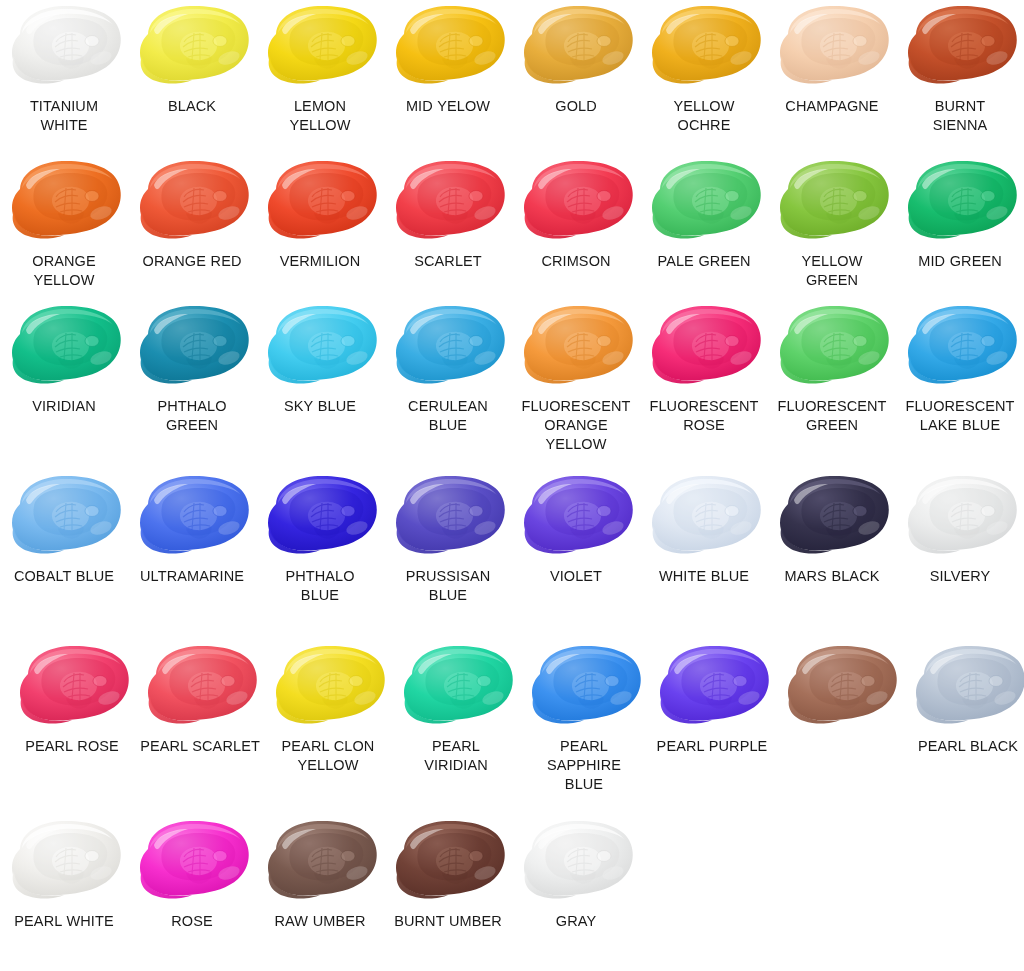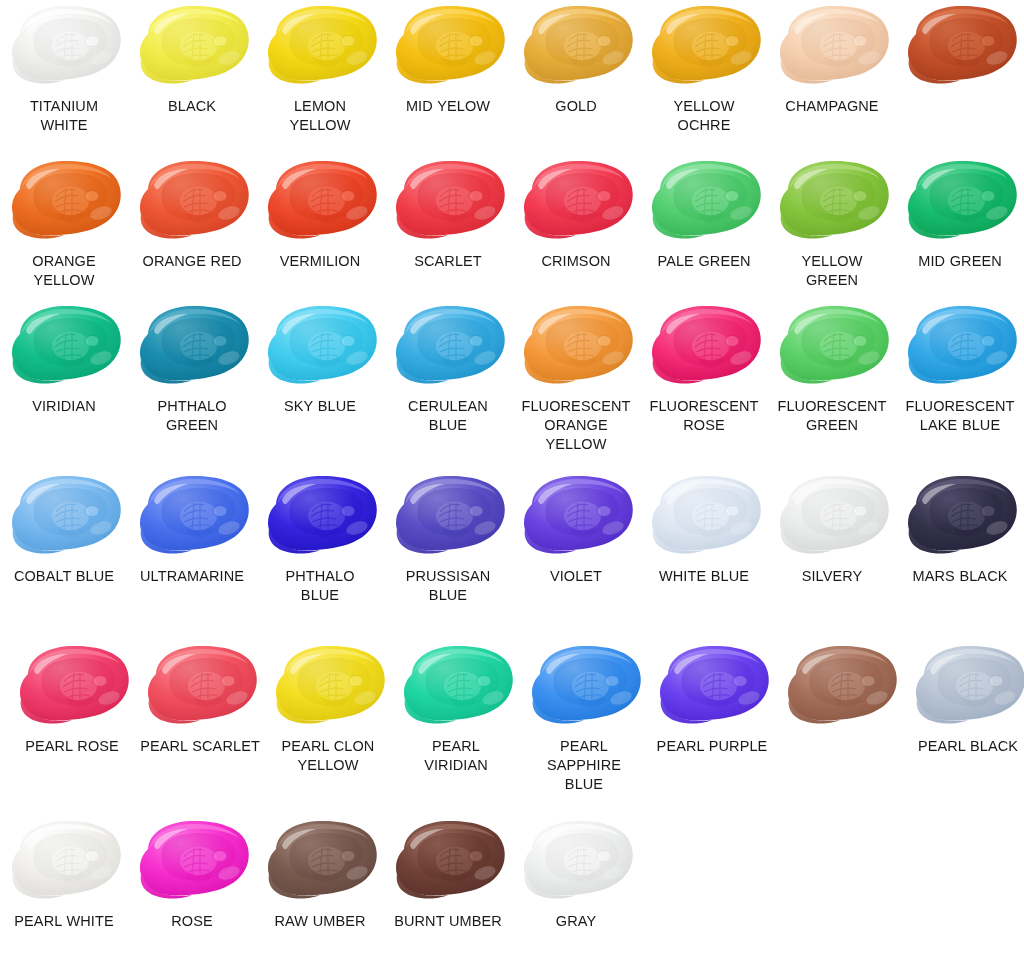--- a/index.html
+++ b/index.html
@@ -705,20 +705,22 @@
            C 76 61, 66 62, 58 58 Z" fill="#a43c1c" opacity="0.22"></path>
 
   <path d="M 26 30
            C 30 20, 45 14, 60 14
            C 50 17, 38 23, 32 32
            C 29 36, 27 34, 26 30 Z" fill="#ffffff" opacity="0.45"></path>
 
   <ellipse cx="101" cy="58" rx="11" ry="6" fill="#ffffff" opacity="0.18" transform="rotate(-18 101 58)"></ellipse>
 </svg>
         </div>
+        <div class="swatch-label">BURNT
+SIENNA</div>
       </div>
     </div>
     <div class="swatch-row r1">
       <div class="swatch">
         <div class="blob-wrap">
 <svg viewBox="0 0 128 95" xmlns="http://www.w3.org/2000/svg" aria-hidden="true">
   <defs>
     <radialGradient id="body_g8" cx="38%" cy="30%" r="78%">
       <stop offset="0%" stop-color="#f79c5f"></stop>
       <stop offset="52%" stop-color="#ee6f22"></stop>
@@ -2465,20 +2467,99 @@
 
   <ellipse cx="101" cy="58" rx="11" ry="6" fill="#ffffff" opacity="0.18" transform="rotate(-18 101 58)"></ellipse>
 </svg>
         </div>
         <div class="swatch-label">WHITE BLUE</div>
       </div>
       <div class="swatch">
         <div class="blob-wrap">
 <svg viewBox="0 0 128 95" xmlns="http://www.w3.org/2000/svg" aria-hidden="true">
   <defs>
+    <radialGradient id="body_g31" cx="38%" cy="30%" r="78%">
+      <stop offset="0%" stop-color="#625e7d"></stop>
+      <stop offset="52%" stop-color="#36334d"></stop>
+      <stop offset="100%" stop-color="#24223a"></stop>
+    </radialGradient>
+    <linearGradient id="rim_g31" x1="0" y1="0" x2="0.3" y2="1">
+      <stop offset="0%" stop-color="#625e7d"></stop>
+      <stop offset="60%" stop-color="#36334d"></stop>
+      <stop offset="100%" stop-color="#24223a"></stop>
+    </linearGradient>
+    <linearGradient id="pool_g31" x1="0.2" y1="0" x2="0.8" y2="1">
+      <stop offset="0%" stop-color="#36334d"></stop>
+      <stop offset="100%" stop-color="#24223a"></stop>
+    </linearGradient>
+  </defs>
+
+  <path d="M 20 34
+           C 21 17, 40 7, 62 6
+           C 86 5, 110 11, 117 25
+           C 124 38, 121 54, 110 64
+           C 100 73, 86 77, 70 79
+           C 55 81, 38 82, 27 76
+           C 17 71, 12 62, 12 53
+           C 12 45, 15 39, 20 34 Z" fill="url(#body_g31)"></path>
+
+  <path d="M 14 56
+           C 10 66, 15 77, 28 81
+           C 40 85, 56 84, 64 80
+           C 52 82, 36 81, 26 75
+           C 18 70, 14 63, 14 56 Z" fill="url(#pool_g31)" opacity="0.95"></path>
+
+  <path d="M 22 33
+           C 24 19, 42 10, 62 9
+           C 82 8, 104 13, 113 25
+           C 104 17, 84 13, 64 14
+           C 45 15, 28 22, 22 33 Z" fill="#625e7d" opacity="0.72"></path>
+
+  <path d="M 34 36
+           C 36 24, 52 18, 70 18
+           C 90 18, 105 24, 107 36
+           C 109 48, 98 60, 80 64
+           C 62 68, 44 64, 37 54
+           C 33 48, 33 41, 34 36 Z" fill="#24223a" opacity="0.30"></path>
+
+  <path d="M 52 44
+           C 54 35, 64 31, 74 32
+           C 84 33, 90 39, 89 47
+           C 88 56, 78 61, 68 60
+           C 58 59, 51 52, 52 44 Z" fill="#625e7d" opacity="0.40"></path>
+
+  <g stroke="#24223a" stroke-width="1.1" fill="none" opacity="0.45">
+    <path d="M 56 42 C 60 36, 68 33, 76 35"></path>
+    <path d="M 55 47 C 60 42, 69 39, 78 41"></path>
+    <path d="M 56 52 C 62 49, 71 47, 80 49"></path>
+    <path d="M 60 57 C 66 55, 74 54, 82 56"></path>
+    <path d="M 66 33 L 64 60"></path>
+    <path d="M 72 33 L 72 60"></path>
+  </g>
+
+  <ellipse cx="92" cy="41" rx="7" ry="5.5" fill="#625e7d" opacity="0.55"></ellipse>
+  <ellipse cx="92" cy="41" rx="7" ry="5.5" fill="none" stroke="#24223a" stroke-width="1" opacity="0.5"></ellipse>
+
+  <path d="M 58 58 C 60 66, 68 70, 75 68 C 82 66, 85 60, 83 56
+           C 76 61, 66 62, 58 58 Z" fill="#24223a" opacity="0.22"></path>
+
+  <path d="M 26 30
+           C 30 20, 45 14, 60 14
+           C 50 17, 38 23, 32 32
+           C 29 36, 27 34, 26 30 Z" fill="#ffffff" opacity="0.45"></path>
+
+  <ellipse cx="101" cy="58" rx="11" ry="6" fill="#ffffff" opacity="0.18" transform="rotate(-18 101 58)"></ellipse>
+</svg>
+        </div>
+        <div class="swatch-label">MARS BLACK</div>
+      </div>
+      <div class="swatch">
+        <div class="blob-wrap">
+<svg viewBox="0 0 128 95" xmlns="http://www.w3.org/2000/svg" aria-hidden="true">
+  <defs>
     <radialGradient id="body_g30" cx="38%" cy="30%" r="78%">
       <stop offset="0%" stop-color="#fbfbfb"></stop>
       <stop offset="52%" stop-color="#ebecec"></stop>
       <stop offset="100%" stop-color="#d5d7d8"></stop>
     </radialGradient>
     <linearGradient id="rim_g30" x1="0" y1="0" x2="0.3" y2="1">
       <stop offset="0%" stop-color="#fbfbfb"></stop>
       <stop offset="60%" stop-color="#ebecec"></stop>
       <stop offset="100%" stop-color="#d5d7d8"></stop>
     </linearGradient>
@@ -2540,99 +2621,20 @@
   <path d="M 26 30
            C 30 20, 45 14, 60 14
            C 50 17, 38 23, 32 32
            C 29 36, 27 34, 26 30 Z" fill="#ffffff" opacity="0.45"></path>
 
   <ellipse cx="101" cy="58" rx="11" ry="6" fill="#ffffff" opacity="0.18" transform="rotate(-18 101 58)"></ellipse>
 </svg>
         </div>
         <div class="swatch-label">SILVERY</div>
       </div>
-      <div class="swatch">
-        <div class="blob-wrap">
-<svg viewBox="0 0 128 95" xmlns="http://www.w3.org/2000/svg" aria-hidden="true">
-  <defs>
-    <radialGradient id="body_g31" cx="38%" cy="30%" r="78%">
-      <stop offset="0%" stop-color="#625e7d"></stop>
-      <stop offset="52%" stop-color="#36334d"></stop>
-      <stop offset="100%" stop-color="#24223a"></stop>
-    </radialGradient>
-    <linearGradient id="rim_g31" x1="0" y1="0" x2="0.3" y2="1">
-      <stop offset="0%" stop-color="#625e7d"></stop>
-      <stop offset="60%" stop-color="#36334d"></stop>
-      <stop offset="100%" stop-color="#24223a"></stop>
-    </linearGradient>
-    <linearGradient id="pool_g31" x1="0.2" y1="0" x2="0.8" y2="1">
-      <stop offset="0%" stop-color="#36334d"></stop>
-      <stop offset="100%" stop-color="#24223a"></stop>
-    </linearGradient>
-  </defs>
-
-  <path d="M 20 34
-           C 21 17, 40 7, 62 6
-           C 86 5, 110 11, 117 25
-           C 124 38, 121 54, 110 64
-           C 100 73, 86 77, 70 79
-           C 55 81, 38 82, 27 76
-           C 17 71, 12 62, 12 53
-           C 12 45, 15 39, 20 34 Z" fill="url(#body_g31)"></path>
-
-  <path d="M 14 56
-           C 10 66, 15 77, 28 81
-           C 40 85, 56 84, 64 80
-           C 52 82, 36 81, 26 75
-           C 18 70, 14 63, 14 56 Z" fill="url(#pool_g31)" opacity="0.95"></path>
-
-  <path d="M 22 33
-           C 24 19, 42 10, 62 9
-           C 82 8, 104 13, 113 25
-           C 104 17, 84 13, 64 14
-           C 45 15, 28 22, 22 33 Z" fill="#625e7d" opacity="0.72"></path>
-
-  <path d="M 34 36
-           C 36 24, 52 18, 70 18
-           C 90 18, 105 24, 107 36
-           C 109 48, 98 60, 80 64
-           C 62 68, 44 64, 37 54
-           C 33 48, 33 41, 34 36 Z" fill="#24223a" opacity="0.30"></path>
-
-  <path d="M 52 44
-           C 54 35, 64 31, 74 32
-           C 84 33, 90 39, 89 47
-           C 88 56, 78 61, 68 60
-           C 58 59, 51 52, 52 44 Z" fill="#625e7d" opacity="0.40"></path>
-
-  <g stroke="#24223a" stroke-width="1.1" fill="none" opacity="0.45">
-    <path d="M 56 42 C 60 36, 68 33, 76 35"></path>
-    <path d="M 55 47 C 60 42, 69 39, 78 41"></path>
-    <path d="M 56 52 C 62 49, 71 47, 80 49"></path>
-    <path d="M 60 57 C 66 55, 74 54, 82 56"></path>
-    <path d="M 66 33 L 64 60"></path>
-    <path d="M 72 33 L 72 60"></path>
-  </g>
-
-  <ellipse cx="92" cy="41" rx="7" ry="5.5" fill="#625e7d" opacity="0.55"></ellipse>
-  <ellipse cx="92" cy="41" rx="7" ry="5.5" fill="none" stroke="#24223a" stroke-width="1" opacity="0.5"></ellipse>
-
-  <path d="M 58 58 C 60 66, 68 70, 75 68 C 82 66, 85 60, 83 56
-           C 76 61, 66 62, 58 58 Z" fill="#24223a" opacity="0.22"></path>
-
-  <path d="M 26 30
-           C 30 20, 45 14, 60 14
-           C 50 17, 38 23, 32 32
-           C 29 36, 27 34, 26 30 Z" fill="#ffffff" opacity="0.45"></path>
-
-  <ellipse cx="101" cy="58" rx="11" ry="6" fill="#ffffff" opacity="0.18" transform="rotate(-18 101 58)"></ellipse>
-</svg>
-        </div>
-        <div class="swatch-label">MARS BLACK</div>
-      </div>
     </div>
     <div class="swatch-row r4">
       <div class="swatch">
         <div class="blob-wrap">
 <svg viewBox="0 0 128 95" xmlns="http://www.w3.org/2000/svg" aria-hidden="true">
   <defs>
     <radialGradient id="body_g32" cx="38%" cy="30%" r="78%">
       <stop offset="0%" stop-color="#f9829e"></stop>
       <stop offset="52%" stop-color="#f2406e"></stop>
       <stop offset="100%" stop-color="#d62353"></stop>

